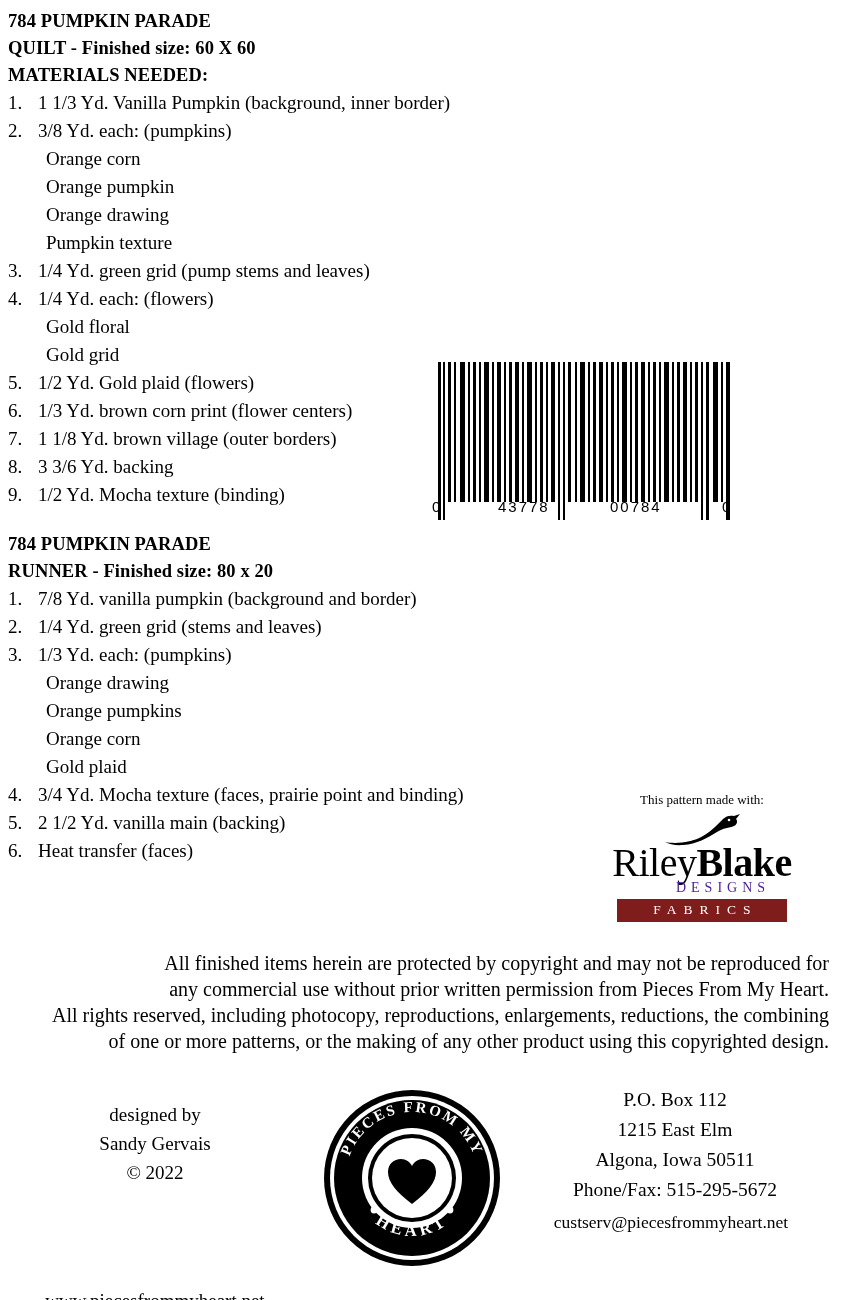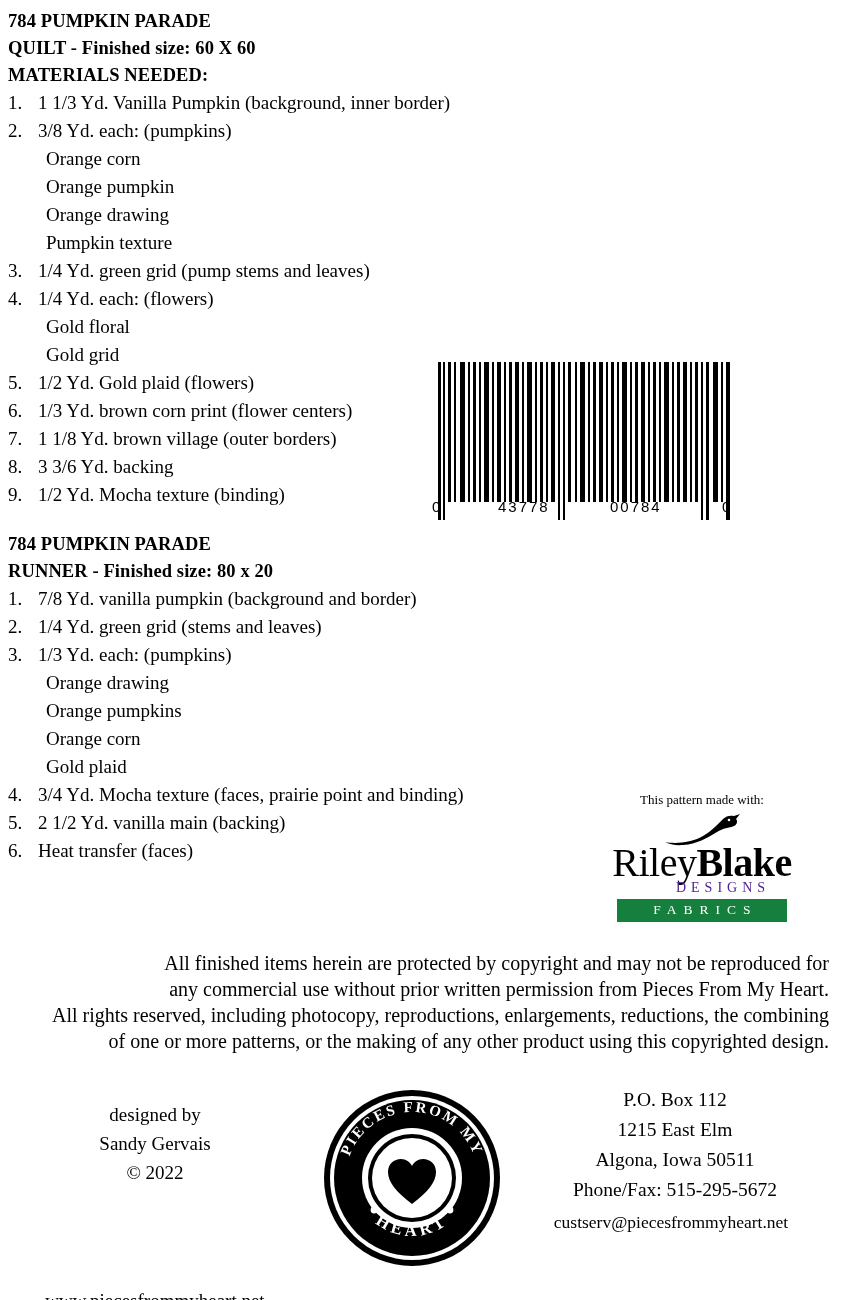--- a/index.html
+++ b/index.html
@@ -91,21 +91,21 @@
   .rb-name .bold { font-weight: bold; }
   .rb-designs {
     font-size: 14px;
     letter-spacing: 5px;
     color: #4c1d95;
     margin-top: -4px;
     padding-left: 42px;
     font-family: "Liberation Serif", serif;
   }
   .rb-fabrics {
-    background: #15803d;
+    background: #7f1d1d;
     color: #fff;
     font-size: 13.5px;
     letter-spacing: 7px;
     padding: 3px 0 4px 7px;
     width: 170px;
     margin: 3px auto 0 auto;
     font-family: "Liberation Serif", serif;
   }
   .rb-bird { display: block; margin: 0 auto -6px auto; }
 

